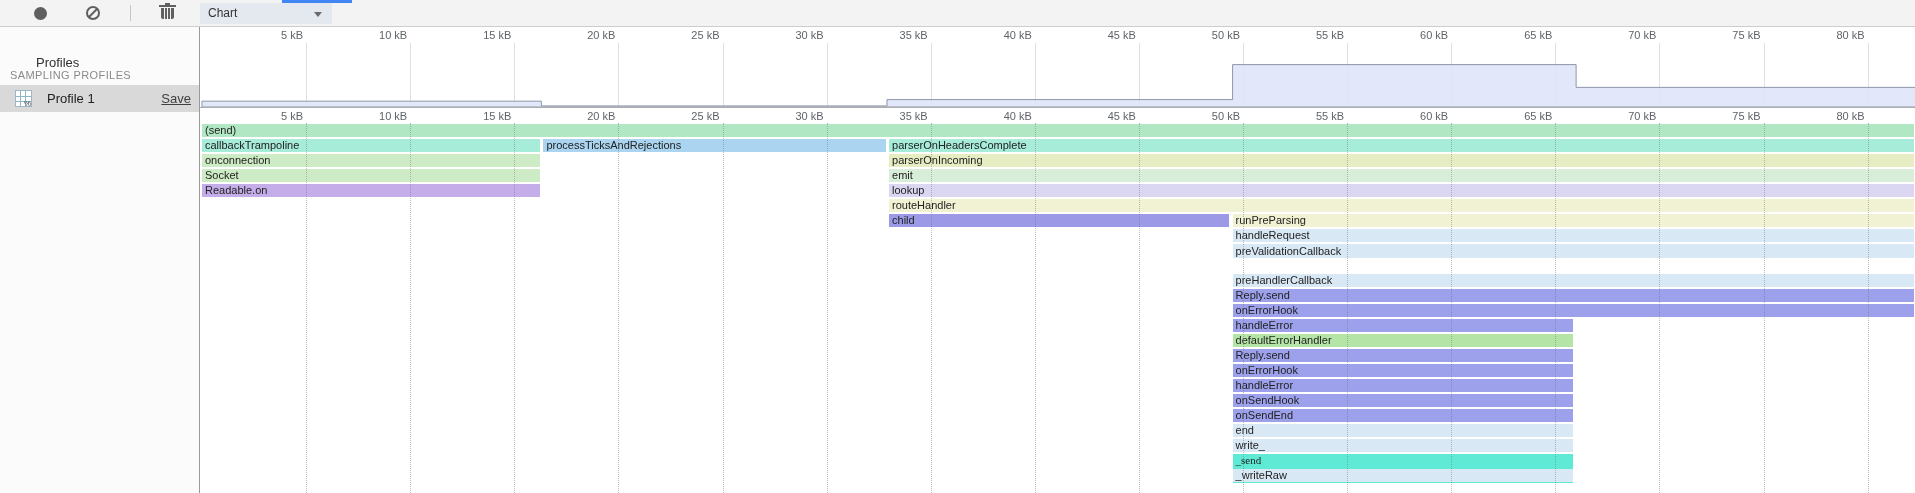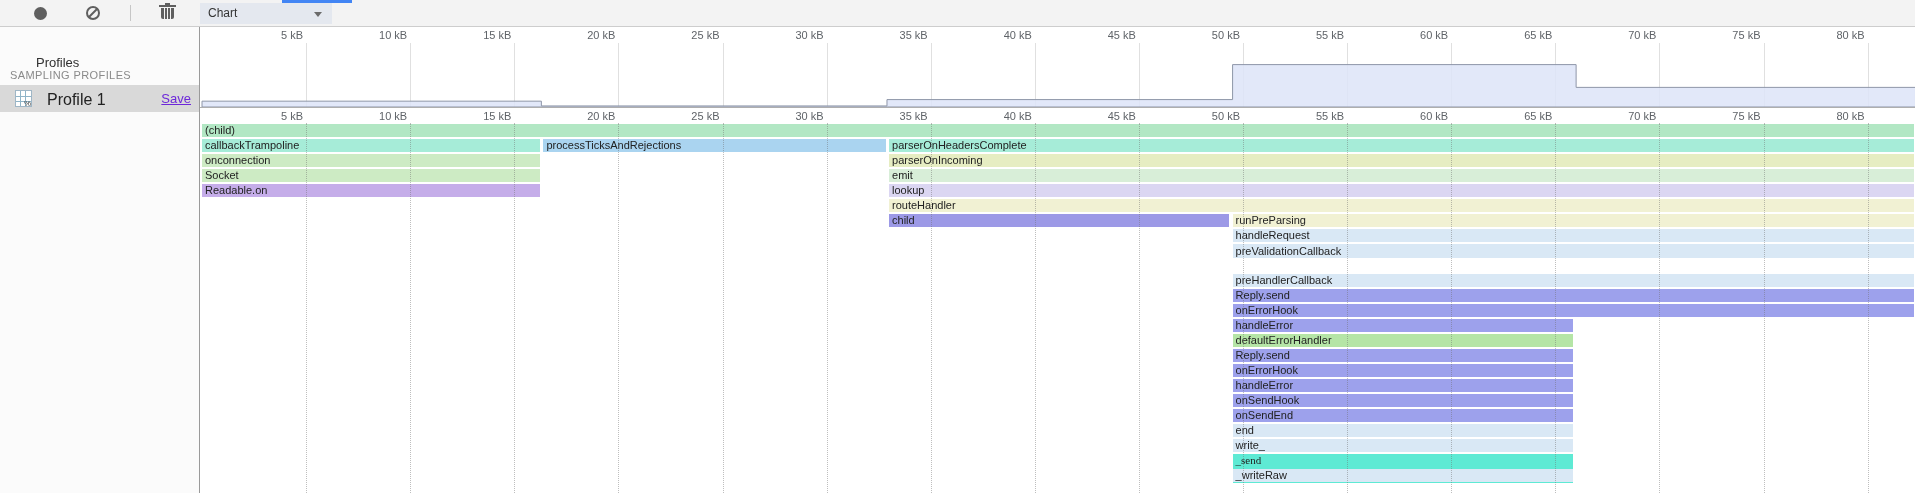--- a/index.html
+++ b/index.html
@@ -26,22 +26,22 @@
 
   
   .sidebar { position:absolute; left:0; top:27px; width:200px; height:466px; background:#fbfbfb; border-right:1px solid #9a9a9a; }
   .sb-title { position:absolute; left:36px; top:28px; font-size:13px; color:#303030; }
   .sb-section { position:absolute; left:10px; top:42px; font-size:11px; letter-spacing:.4px; color:#8a8a8a; }
   .sb-row { position:absolute; left:0; top:58px; width:199px; height:27px; background:#d9d9d9; cursor:pointer; }
   .sb-row .p-icon { position:absolute; left:15px; top:5px; width:17px; height:17px; background:#fff; border:1px solid #9fb6c6;
         background-image:linear-gradient(0deg, transparent 4px, #8fb4c8 4px, #8fb4c8 5px, transparent 5px, transparent 9px, #8fb4c8 9px, #8fb4c8 10px, transparent 10px),
                          linear-gradient(90deg, transparent 4px, #8fb4c8 4px, #8fb4c8 5px, transparent 5px, transparent 9px, #8fb4c8 9px, #8fb4c8 10px, transparent 10px); }
   .sb-row .p-icon i { position:absolute; right:0; bottom:-2px; font-style:normal; font-size:8px; color:#444; background:transparent; }
-  .sb-row .p-name { position:absolute; left:47px; top:6px; font-size:16px; color:#222; }
-  .sb-row .p-save { position:absolute; right:8px; top:6px; font-size:13px; color:#6d28d9; text-decoration:underline; cursor:pointer; }
+  .sb-row .p-name { position:absolute; left:47px; top:6px; font-size:13px; color:#222; }
+  .sb-row .p-save { position:absolute; right:8px; top:6px; font-size:13px; color:#404040; text-decoration:underline; cursor:pointer; }
 
   
   .main { position:absolute; left:200px; top:27px; width:1715px; height:466px; background:#fff; }
   .ruler { position:absolute; left:0; width:1715px; height:16px; background:#fff;text-align:center; }
   .ruler1 { top:0; }
   .ruler2 { top:80px; border-top:1px solid #aeaeae; }
   .tick-label { position:absolute; top:2px; font-size:11px; color:#5f6368; transform:translateX(-100%); white-space:nowrap; }
   .grid-solid { position:absolute; top:0; width:1px; height:96px; background:#e0e0e0; }
   .grid-dot { position:absolute; top:96px; width:0; height:370px; border-left:1px dotted rgba(110,110,110,.45); }
   .overview { position:absolute; left:0; top:16px; width:1715px; height:65px; cursor:crosshair; }
@@ -134,21 +134,21 @@
       <div class="tick-label" style="left: 935.9px;">45 kB</div>
       <div class="tick-label" style="left: 1040px;">50 kB</div>
       <div class="tick-label" style="left: 1144.1px;">55 kB</div>
       <div class="tick-label" style="left: 1248.2px;">60 kB</div>
       <div class="tick-label" style="left: 1352.3px;">65 kB</div>
       <div class="tick-label" style="left: 1456.4px;">70 kB</div>
       <div class="tick-label" style="left: 1560.5px;">75 kB</div>
       <div class="tick-label" style="left: 1664.6px;">80 kB</div>
     </div>
   <div class="flame" id="flame">
-      <div class="bar" title="(root)" style="top: 0px; height: 13px; left: 2px; width: 1712px; background: rgb(178, 231, 196);">(child)</div>
+      <div class="bar" title="(root)" style="top: 0px; height: 13px; left: 2px; width: 1712px; background: rgb(178, 231, 196);">(send)</div>
       <div class="bar" title="callbackTrampoline" style="top: 15px; height: 13px; left: 2px; width: 338.366px; background: rgb(166, 236, 216);">callbackTrampoline</div>
       <div class="bar" title="processTicksAndRejections" style="top: 15px; height: 13px; left: 343.448px; width: 342.53px; background: rgb(170, 212, 240);">processTicksAndRejections</div>
       <div class="bar" title="parserOnHeadersComplete" style="top: 15px; height: 13px; left: 689.06px; width: 1024.94px; background: rgb(166, 236, 216);">parserOnHeadersComplete</div>
       <div class="bar" title="parserOnIncoming" style="top: 30px; height: 13px; left: 689.06px; width: 1024.94px; background: rgb(230, 237, 194);">parserOnIncoming</div>
       <div class="bar" title="onconnection" style="top: 30px; height: 13px; left: 2px; width: 338.366px; background: rgb(205, 235, 196);">onconnection</div>
       <div class="bar" title="Socket" style="top: 45px; height: 13px; left: 2px; width: 338.366px; background: rgb(205, 235, 196);">Socket</div>
       <div class="bar" title="emit" style="top: 45px; height: 13px; left: 689.06px; width: 1024.94px; background: rgb(216, 238, 216);">emit</div>
       <div class="bar" title="Readable.on" style="top: 60px; height: 13px; left: 2px; width: 338.366px; background: rgb(197, 173, 233);">Readable.on</div>
       <div class="bar" title="lookup" style="top: 60px; height: 13px; left: 689.06px; width: 1024.94px; background: rgb(219, 214, 242);">lookup</div>
       <div class="bar" title="routeHandler" style="top: 75px; height: 13px; left: 689.06px; width: 1024.94px; background: rgb(241, 241, 211);">routeHandler</div>

